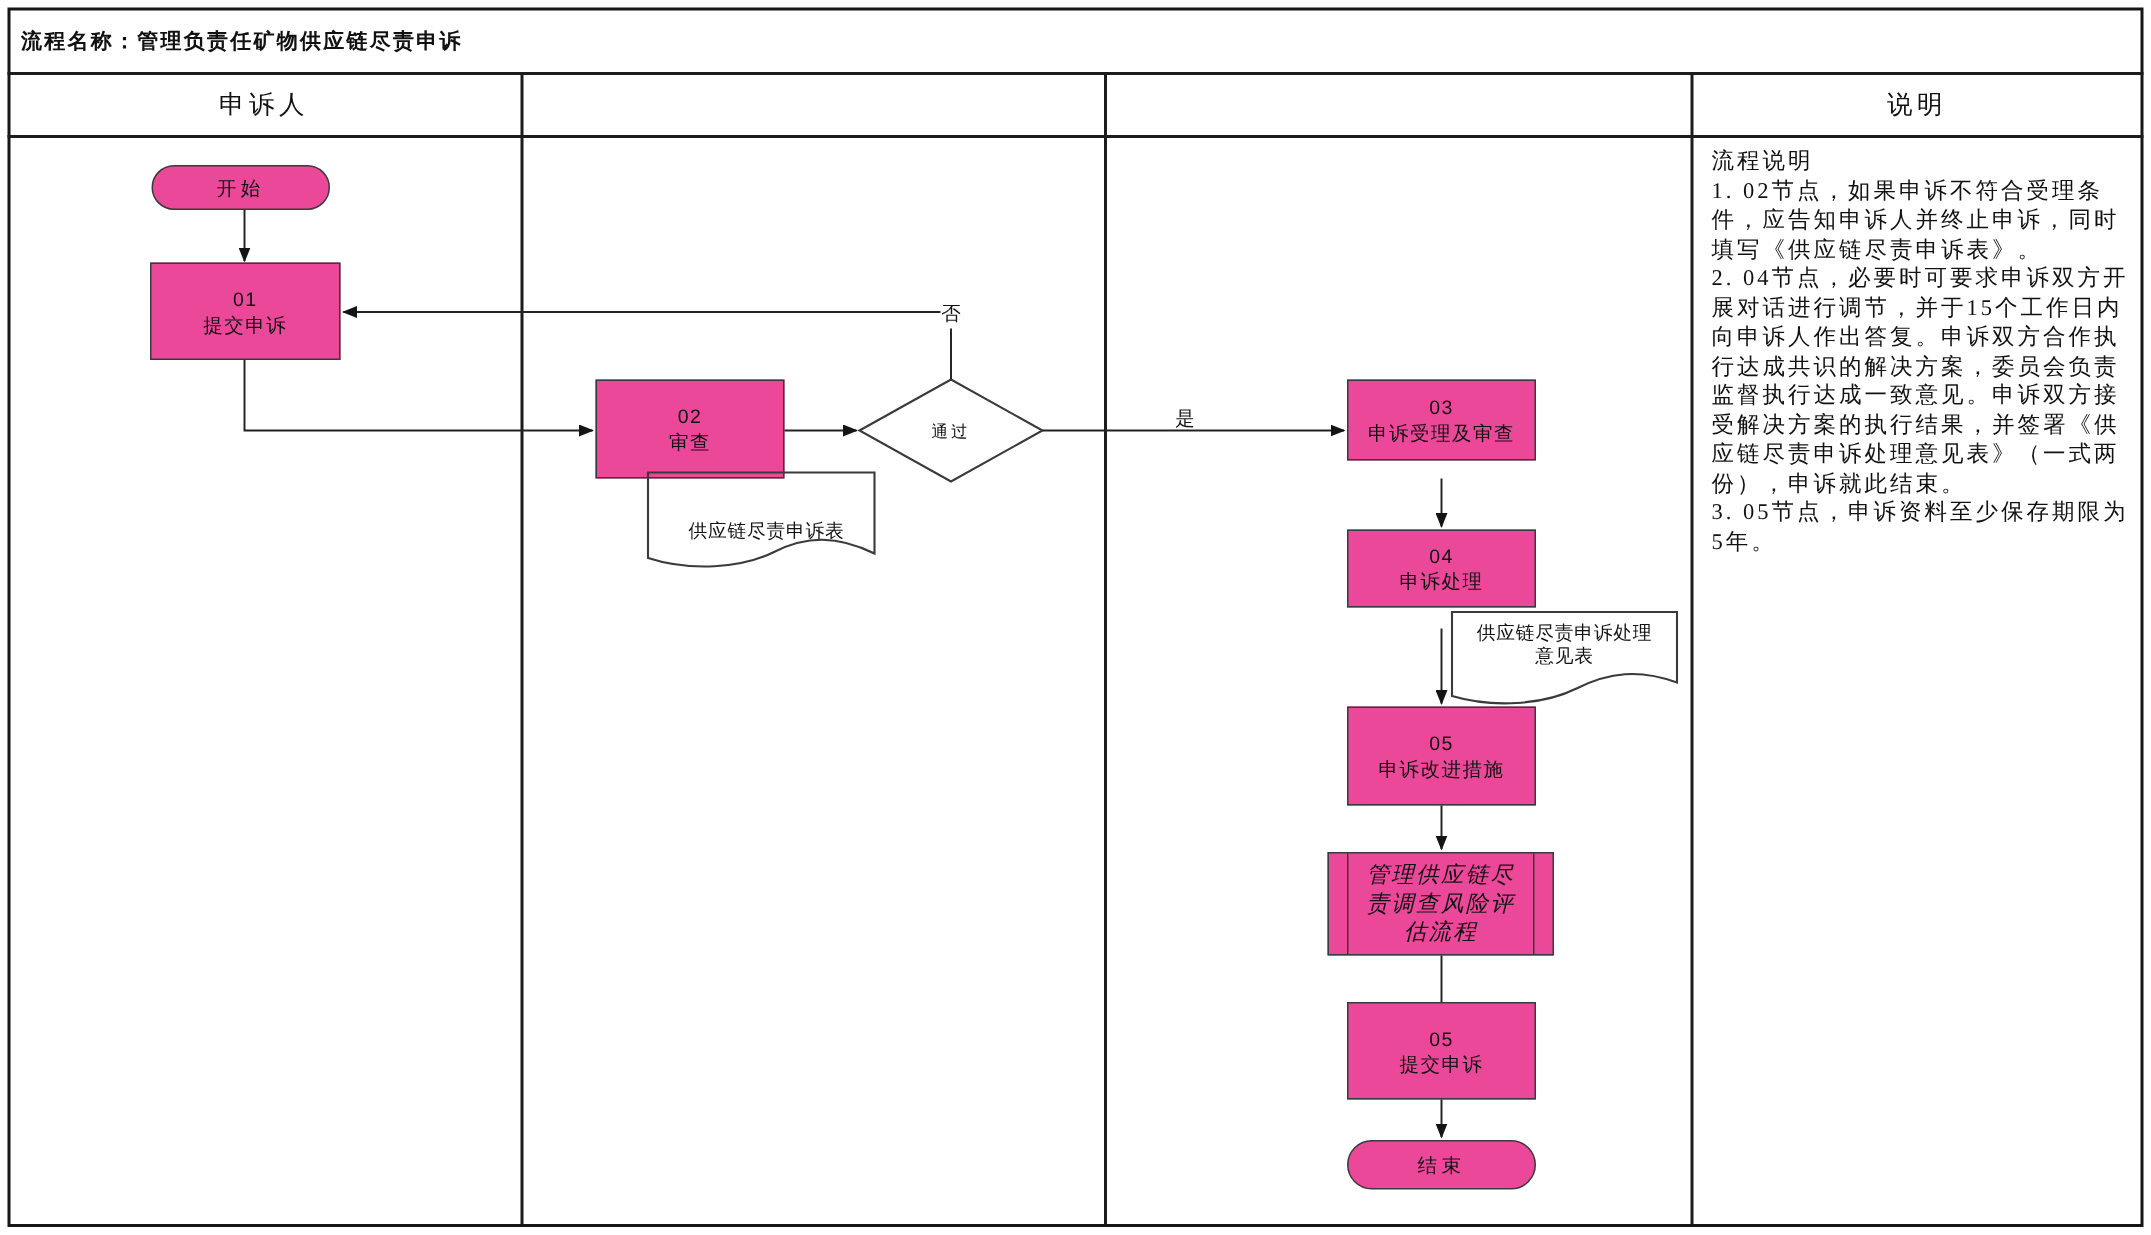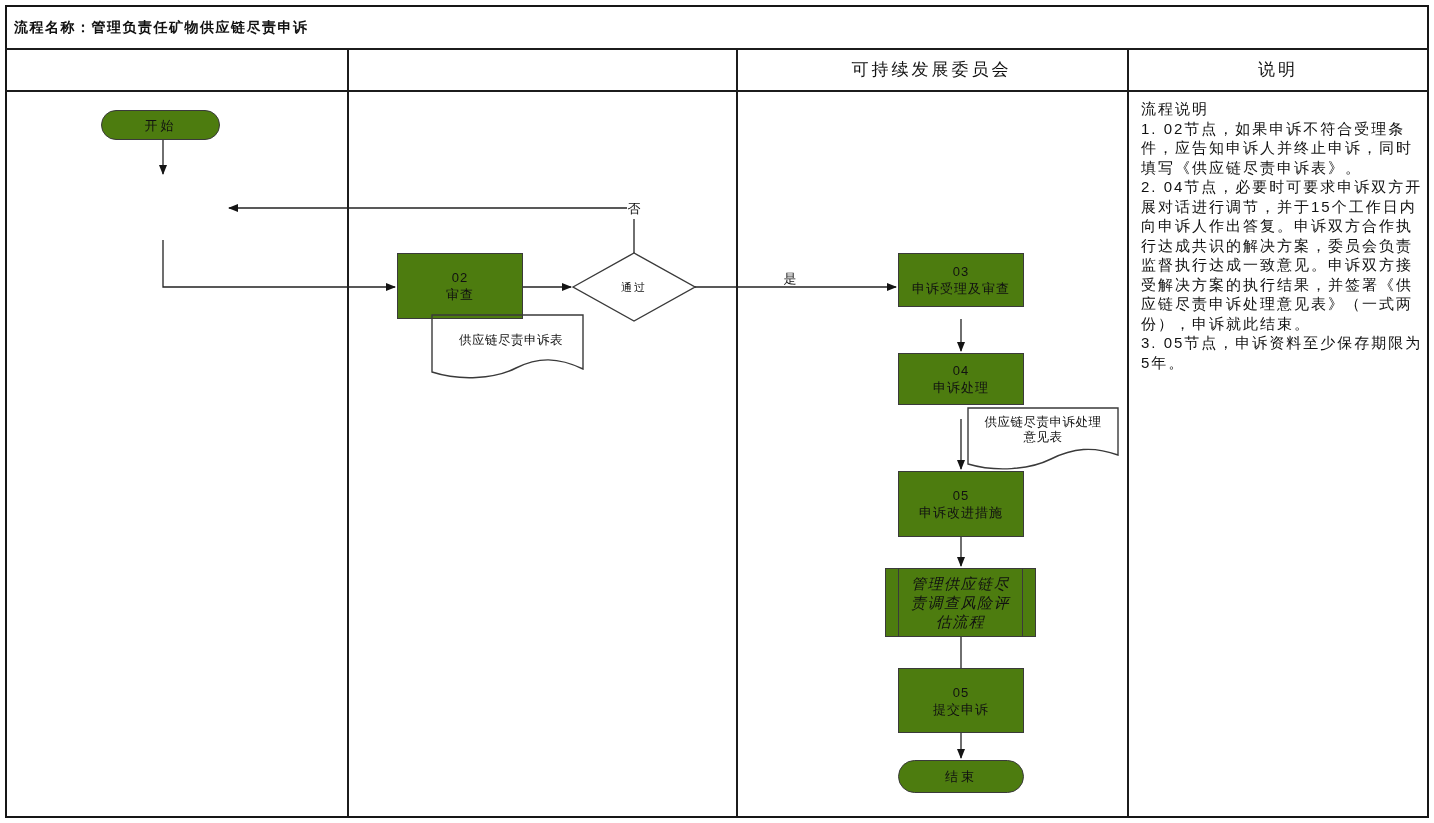--- a/index.html
+++ b/index.html
@@ -10,61 +10,65 @@
   .frame { position:absolute; left:5px; top:5px; width:1424px; height:813px;
            border:2px solid #161616; z-index:0; }
   .gridline { position:absolute; background:#1c1c1c; z-index:0; }
 
   .title { position:absolute; left:14px; top:5px; height:46px; display:flex; align-items:center;
            font-size:14px; font-weight:bold; letter-spacing:1.5px; z-index:1; }
 
   .hdr { position:absolute; top:48px; height:42px; display:flex; align-items:center; justify-content:center;
          font-size:17px; letter-spacing:3px; z-index:1; }
 
-  .node { position:absolute; background:#4d7c0f; border:1.5px solid #3a3a3a; z-index:1;
+  .node { position:absolute; background:#ec4899; border:1.5px solid #3a3a3a; z-index:1;
           display:flex; flex-direction:column; align-items:center; justify-content:center;
           text-align:center; font-size:13px; line-height:17px; letter-spacing:1px; }
   .oval { border-radius:17px; letter-spacing:3px; }
   .subproc { font-size:15px; line-height:19px; letter-spacing:1.5px;font-style:italic; }
   .subproc .inner-text { width:108px; }
   .subproc .bar { position:absolute; top:0; bottom:0; width:0; border-left:1.5px solid #3a3a3a; }
   .subproc .bar.left { left:12px; }
   .subproc .bar.right { right:12px; }
 
   svg.wires { position:absolute; left:0; top:0; z-index:2; pointer-events:none; }
 
   .flabel { position:absolute; z-index:3; text-align:center; font-size:12.5px; line-height:15px; letter-spacing:0.5px; }
   .dlabel { position:absolute; z-index:3; display:flex; align-items:center; justify-content:center;
             font-size:11px; letter-spacing:2px; }
   .branch { position:absolute; z-index:3; text-align:center; font-size:13px; }
 
   .notes { position:absolute; left:1141px; top:99px; width:284px; z-index:1;
-           font-size:15px; line-height:19.5px; letter-spacing:2px; text-align:left; }
+           font-size:15px; line-height:19.5px; letter-spacing:2px; text-align:left;font-family:Liberation Serif, serif; }
   .notes p { margin:0; }
 </style>
 </head>
 <body>
 
 <div class="stage">
 
   <div class="frame"></div>
   <div class="gridline" style="left:5px;top:48px;width:1424px;height:1.5px"></div>
   <div class="gridline" style="left:5px;top:90px;width:1424px;height:1.5px"></div>
   <div class="gridline" style="left:347px;top:48px;width:1.5px;height:768px"></div>
   <div class="gridline" style="left:736px;top:48px;width:1.5px;height:768px"></div>
   <div class="gridline" style="left:1127px;top:48px;width:1.5px;height:768px"></div>
 
   <div class="title">流程名称：管理负责任矿物供应链尽责申诉</div>
-  <div class="hdr" style="left:736px;width:391px">可持续发展委员会</div>
+  <div class="hdr" style="left:5px;width:342px">申诉人</div>
   <div class="hdr" style="left:1127px;width:302px">说明</div>
 
   <div class="node oval" style="left:101px;top:110px;width:119px;height:30px">
     <span>开始</span>
   </div>
 
+  <div class="node" style="left:100px;top:175px;width:127px;height:65px">
+    <span>01</span>
+    <span>提交申诉</span>
+  </div>
 
   <div class="node" style="left:397px;top:253px;width:126px;height:66px">
     <span>02</span>
     <span>审查</span>
   </div>
 
   <div class="node" style="left:898px;top:253px;width:126px;height:54px">
     <span>03</span>
     <span>申诉受理及审查</span>
   </div>
@@ -116,21 +120,21 @@
       <line x1="634" y1="219" x2="634" y2="253"></line>
       <polyline points="961,319 961,351" marker-end="url(#arr)"></polyline>
       <polyline points="961,419 961,469" marker-end="url(#arr)"></polyline>
       <polyline points="961,537 961,566" marker-end="url(#arr)"></polyline>
       <line x1="961" y1="637" x2="961" y2="668"></line>
       <polyline points="961,733 961,758" marker-end="url(#arr)"></polyline>
     </g>
   </svg>
 
   <div class="dlabel" style="left:573px;top:253px;width:122px;height:68px">通过</div>
-  <div class="flabel" style="left:434px;top:333px;width:154px">供应链尽责申诉表</div>
+  <div class="flabel" style="left:434px;top:347px;width:154px">供应链尽责申诉表</div>
   <div class="flabel" style="left:982px;top:415px;width:122px">供应链尽责申诉处理意见表</div>
   <div class="branch" style="left:620px;top:200px;width:28px">否</div>
   <div class="branch" style="left:770px;top:270px;width:40px">是</div>
 
   <div class="notes">
     <p>流程说明</p>
     <p>1. 02节点，如果申诉不符合受理条件，应告知申诉人并终止申诉，同时填写《供应链尽责申诉表》。</p>
     <p>2. 04节点，必要时可要求申诉双方开展对话进行调节，并于15个工作日内向申诉人作出答复。申诉双方合作执行达成共识的解决方案，委员会负责监督执行达成一致意见。申诉双方接受解决方案的执行结果，并签署《供应链尽责申诉处理意见表》（一式两份），申诉就此结束。</p>
     <p>3. 05节点，申诉资料至少保存期限为5年。</p>
   </div>

